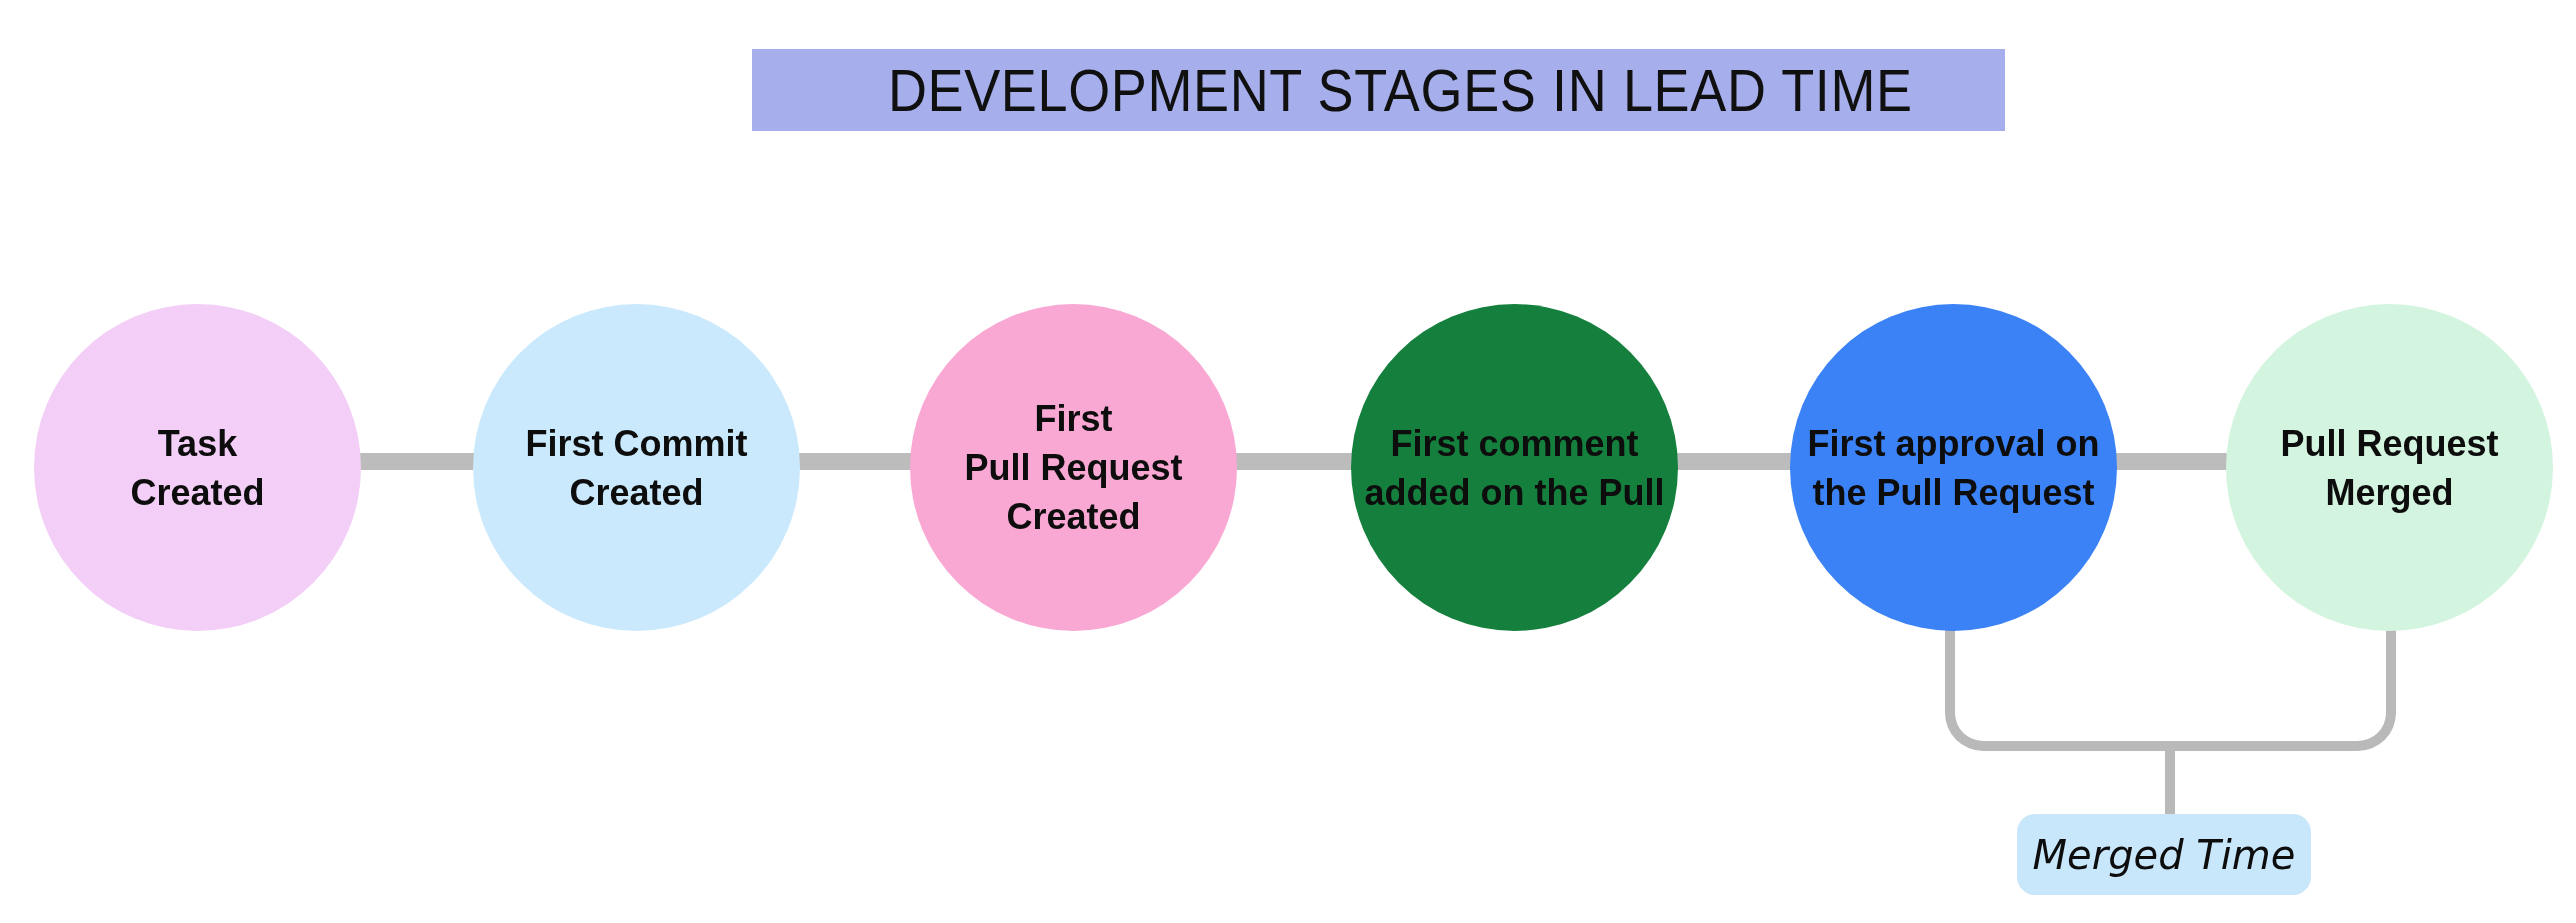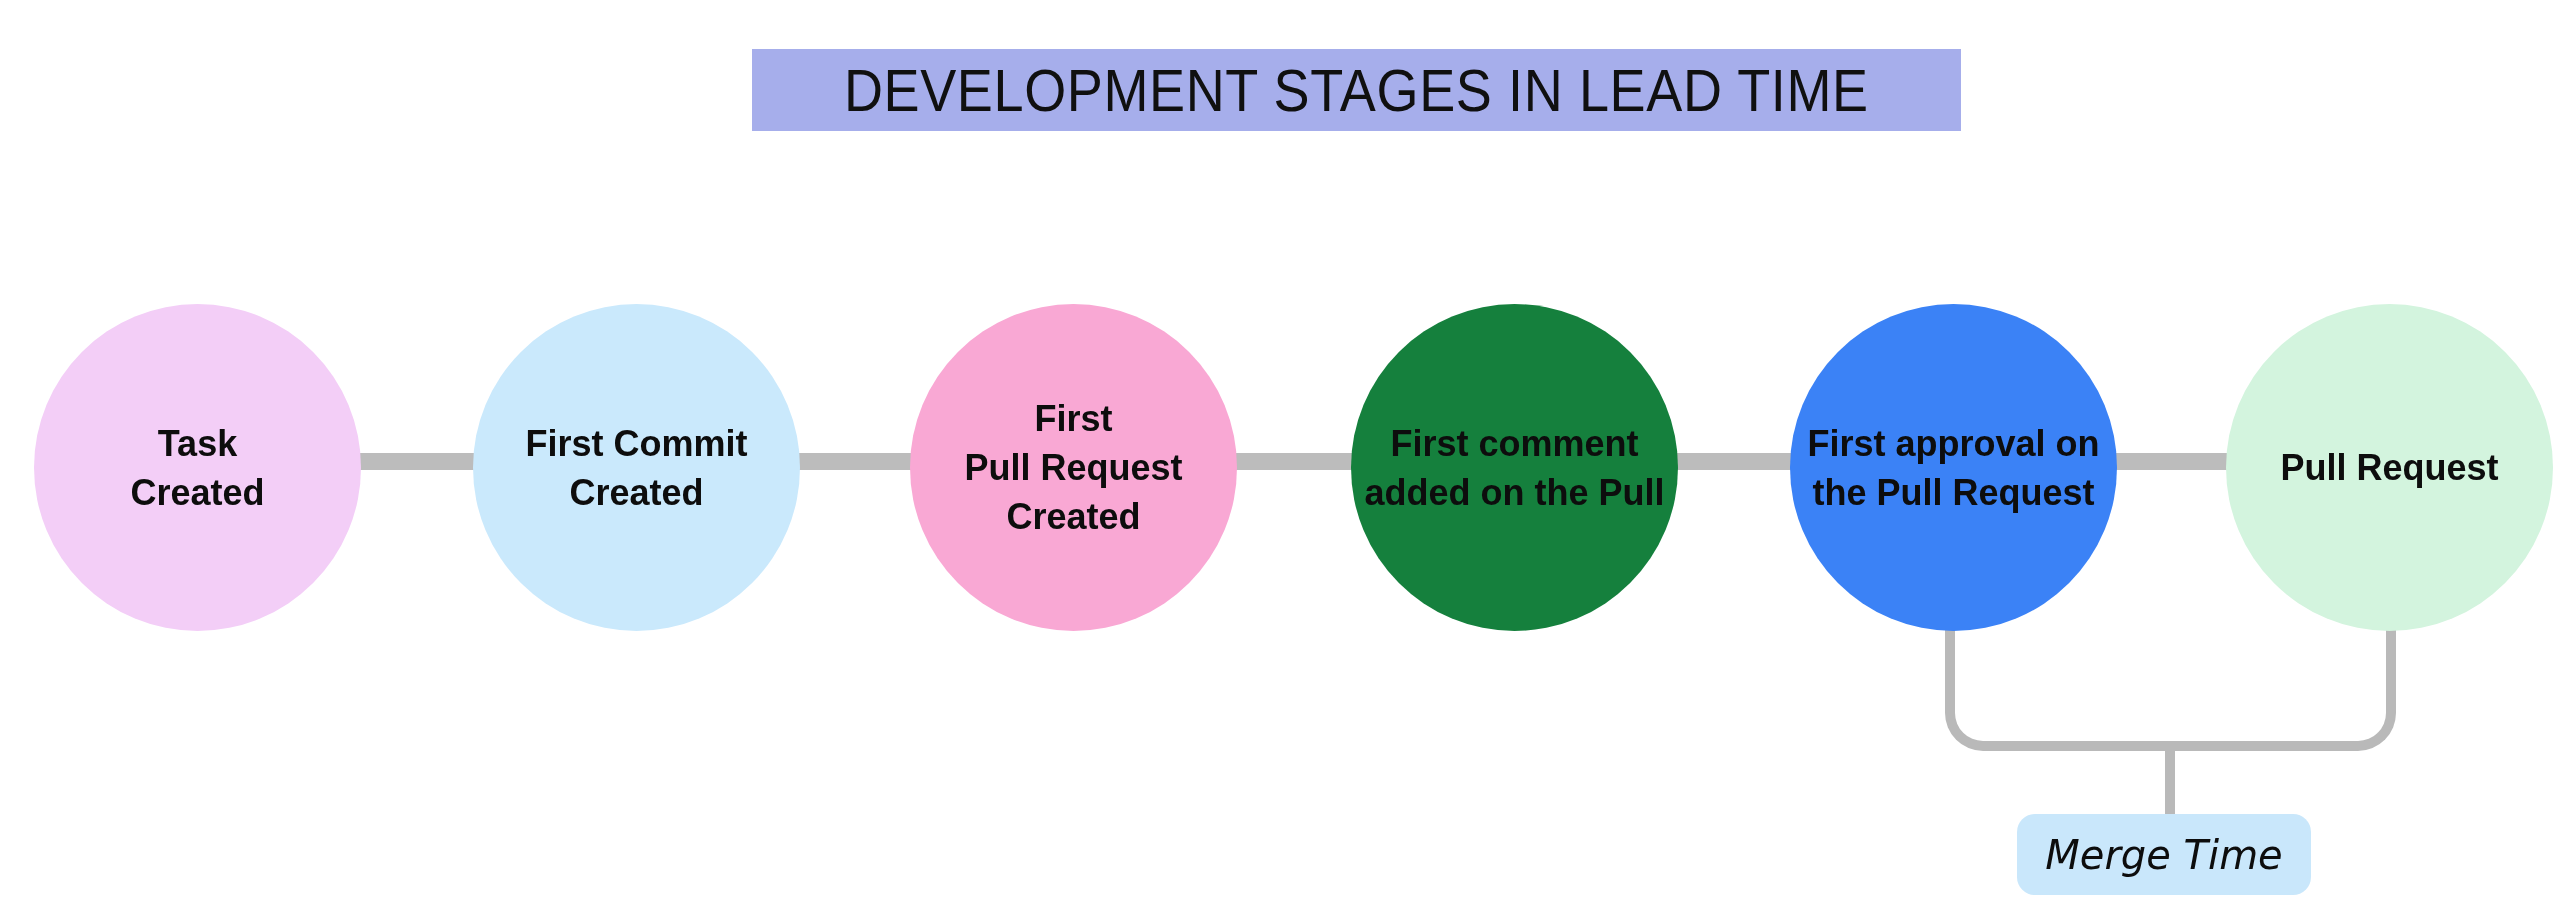--- a/index.html
+++ b/index.html
@@ -5,20 +5,21 @@
   html,body{margin:0;padding:0;background:#ffffff;}
   .canvas{
     position:relative;width:2576px;height:923px;background:#ffffff;
     font-family:"Liberation Sans",sans-serif;overflow:hidden;color:#111;
   }
   
   .title-banner{
     position:absolute;left:752px;top:49px;width:1209px;height:82px;
     display:flex;align-items:center;justify-content:center;
     background:var(--title-bg,#a6aeeb);
+    padding-left:44px;
   }
   .title-banner .title-text{
     font-size:60px;font-weight:400;letter-spacing:0.7px;white-space:nowrap;
     transform:scaleX(0.9);transform-origin:center;color:#101010;
   }
   
   .connector{
     position:absolute;left:198px;top:453px;width:2192px;height:17px;
     background:var(--line-color,#bcbcbc);z-index:1;
   }
@@ -97,24 +98,25 @@
   <div class="stage s5" style="background: #3b82f6;">
     <div class="label">
       <div>First approval on</div>
       <div>the Pull Request</div>
     </div>
   </div>
 
   <div class="stage s6" style="background: rgb(211, 244, 222);">
     <div class="label">
       <div>Pull Request</div>
+      <div>Merged</div>
     </div>
   </div>
 
   <div class="bracket"></div>
   <div class="bracket-stem"></div>
 
   <div class="merge-label">
-    <span>Merge Time</span>
+    <span>Merged Time</span>
   </div>
 
 </div>
 
 
 </body></html>

